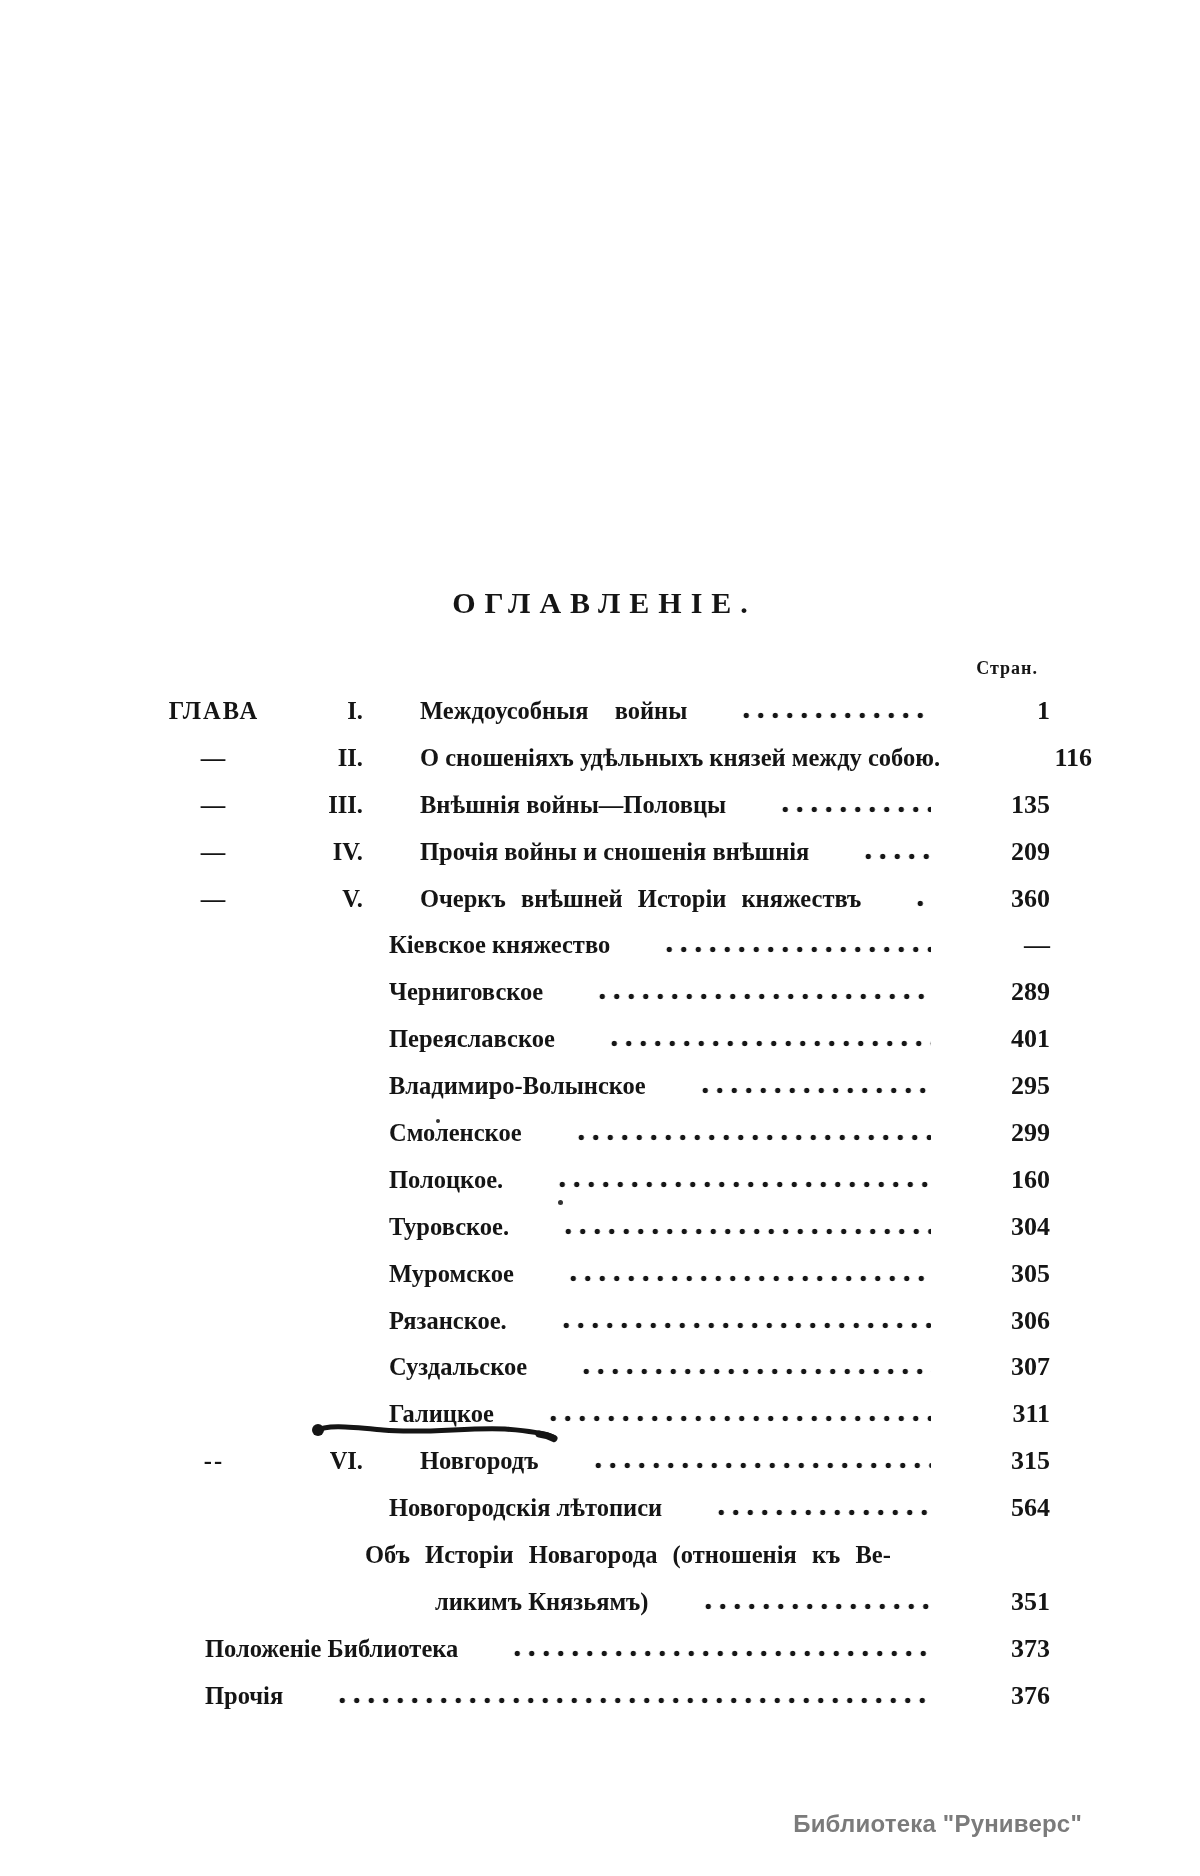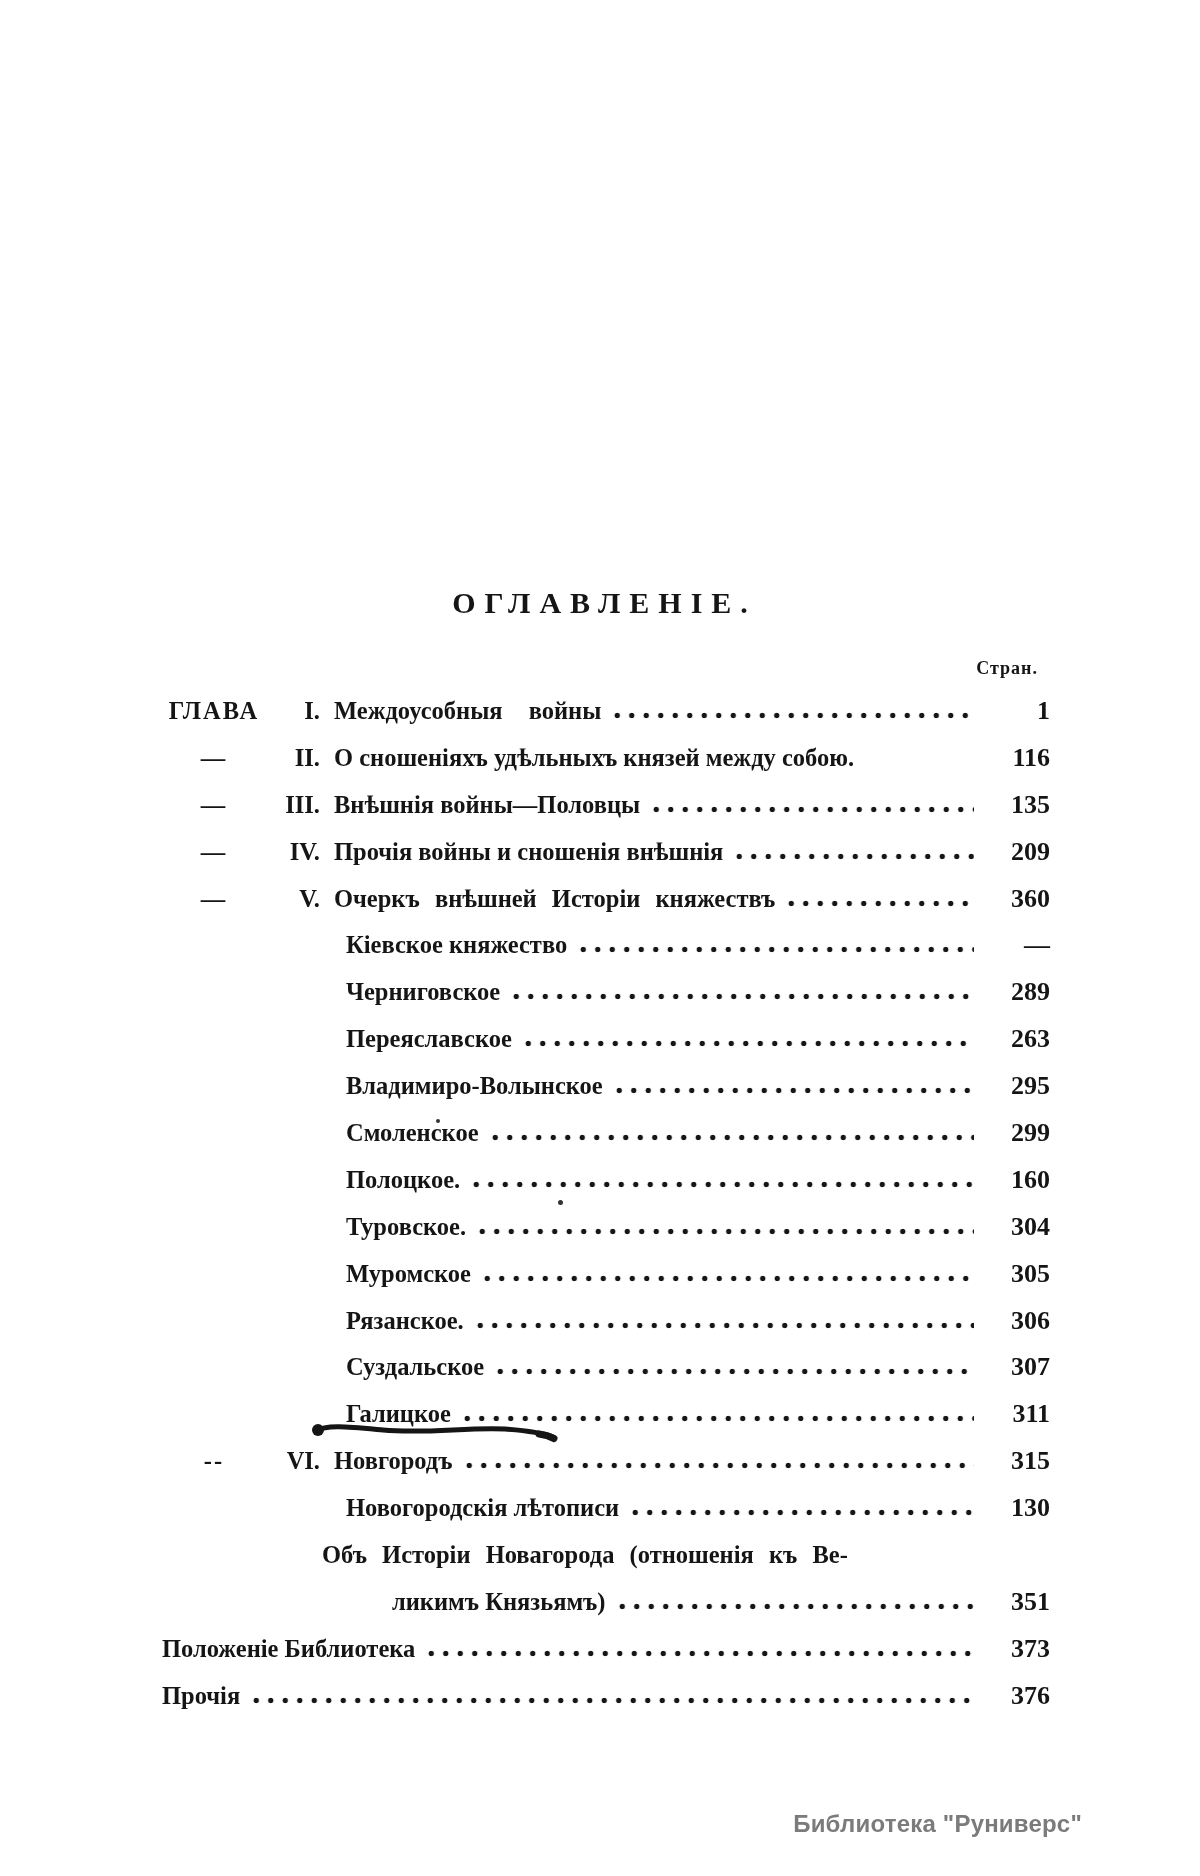--- a/index.html
+++ b/index.html
@@ -14,21 +14,21 @@
     font-size:30px;font-weight:700;letter-spacing:9px;padding-left:9px;
     box-sizing:border-box;
   }
   .stran{
     position:absolute;top:658px;right:162px;
     font-size:18px;font-weight:700;letter-spacing:1px;
   }
   .toc{position:absolute;left:160px;top:688px;width:890px;}
   .row{
     display:flex;align-items:baseline;height:46.9px;line-height:46.9px;
-    font-size:24.5px;font-weight:700;white-space:pre;
+    font-size:24.5px;font-weight:700;white-space:pre;gap:43px;
   }
   .marker{width:108px;text-align:center;letter-spacing:2px;flex:none;}
   .num{width:52px;text-align:right;margin-right:14px;flex:none;}
   .spacer{flex:none;display:inline-block;}
   .spacer.sub{width:186px;}
   .spacer.sub2{width:232px;}
   .spacer.obj{width:162px;}
   .spacer.none{width:2px;}
   .entry{white-space:pre;flex:none;}
   .row.wide .entry{word-spacing:9px;}
@@ -58,31 +58,31 @@
   <div class="stran">Стран.</div>
 
   <div class="toc" id="toc">
       <div class="row wide2"><span class="marker">ГЛАВА</span><span class="num">I.</span><span class="entry">Междоусобныя войны</span><span class="leader"></span><span class="pagenum">1</span></div>
       <div class="row"><span class="marker">—</span><span class="num">II.</span><span class="entry">О сношеніяхъ удѣльныхъ князей между собою.</span><span class="filler"></span><span class="pagenum">116</span></div>
       <div class="row"><span class="marker">—</span><span class="num">III.</span><span class="entry">Внѣшнія войны—Половцы</span><span class="leader"></span><span class="pagenum">135</span></div>
       <div class="row"><span class="marker">—</span><span class="num">IV.</span><span class="entry">Прочія войны и сношенія внѣшнія</span><span class="leader"></span><span class="pagenum">209</span></div>
       <div class="row wide"><span class="marker">—</span><span class="num">V.</span><span class="entry">Очеркъ внѣшней Исторіи княжествъ</span><span class="leader"></span><span class="pagenum">360</span></div>
       <div class="row"><span class="spacer sub"></span><span class="entry">Кіевское княжество</span><span class="leader"></span><span class="pagenum">—</span></div>
       <div class="row"><span class="spacer sub"></span><span class="entry">Черниговское</span><span class="leader"></span><span class="pagenum">289</span></div>
-      <div class="row"><span class="spacer sub"></span><span class="entry">Переяславское</span><span class="leader"></span><span class="pagenum">263</span></div>
+      <div class="row"><span class="spacer sub"></span><span class="entry">Переяславское</span><span class="leader"></span><span class="pagenum">401</span></div>
       <div class="row"><span class="spacer sub"></span><span class="entry">Владимиро-Волынское</span><span class="leader"></span><span class="pagenum">295</span></div>
       <div class="row"><span class="spacer sub"></span><span class="entry">Смоленское</span><span class="leader"></span><span class="pagenum">299</span></div>
       <div class="row"><span class="spacer sub"></span><span class="entry">Полоцкое.</span><span class="leader"></span><span class="pagenum">160</span></div>
       <div class="row"><span class="spacer sub"></span><span class="entry">Туровское.</span><span class="leader"></span><span class="pagenum">304</span></div>
       <div class="row"><span class="spacer sub"></span><span class="entry">Муромское</span><span class="leader"></span><span class="pagenum">305</span></div>
       <div class="row"><span class="spacer sub"></span><span class="entry">Рязанское.</span><span class="leader"></span><span class="pagenum">306</span></div>
       <div class="row"><span class="spacer sub"></span><span class="entry">Суздальское</span><span class="leader"></span><span class="pagenum">307</span></div>
       <div class="row"><span class="spacer sub"></span><span class="entry">Галицкое</span><span class="leader"></span><span class="pagenum">311</span></div>
       <div class="row"><span class="marker">--</span><span class="num">VI.</span><span class="entry">Новгородъ</span><span class="leader"></span><span class="pagenum">315</span></div>
-      <div class="row"><span class="spacer sub"></span><span class="entry">Новогородскія лѣтописи</span><span class="leader"></span><span class="pagenum">130</span></div>
+      <div class="row"><span class="spacer sub"></span><span class="entry">Новогородскія лѣтописи</span><span class="leader"></span><span class="pagenum">564</span></div>
       <div class="row wide"><span class="spacer obj"></span><span class="entry">Объ Исторіи Новагорода (отношенія къ Ве-</span><span class="filler"></span><span class="pagenum"></span></div>
       <div class="row"><span class="spacer sub2"></span><span class="entry">ликимъ Князьямъ)</span><span class="leader"></span><span class="pagenum">351</span></div>
       <div class="row"><span class="spacer none"></span><span class="entry">Положеніе Библиотека</span><span class="leader"></span><span class="pagenum">373</span></div>
       <div class="row"><span class="spacer none"></span><span class="entry">Прочія</span><span class="leader"></span><span class="pagenum">376</span></div>
     </div>
 
   <svg class="underline-svg" width="262" height="32" viewBox="0 0 262 32">
     <circle cx="15" cy="13" r="6" fill="#151515"></circle>
     <path d="M14 14 C 22 7, 48 10, 80 13 C 122 17, 165 10, 202 12 C 224 13.5, 240 16, 250 20" fill="none" stroke="#151515" stroke-width="5" stroke-linecap="round"></path>
     <path d="M236 17 C 243 18, 248 20, 251 21.5" fill="none" stroke="#151515" stroke-width="7" stroke-linecap="round"></path>

